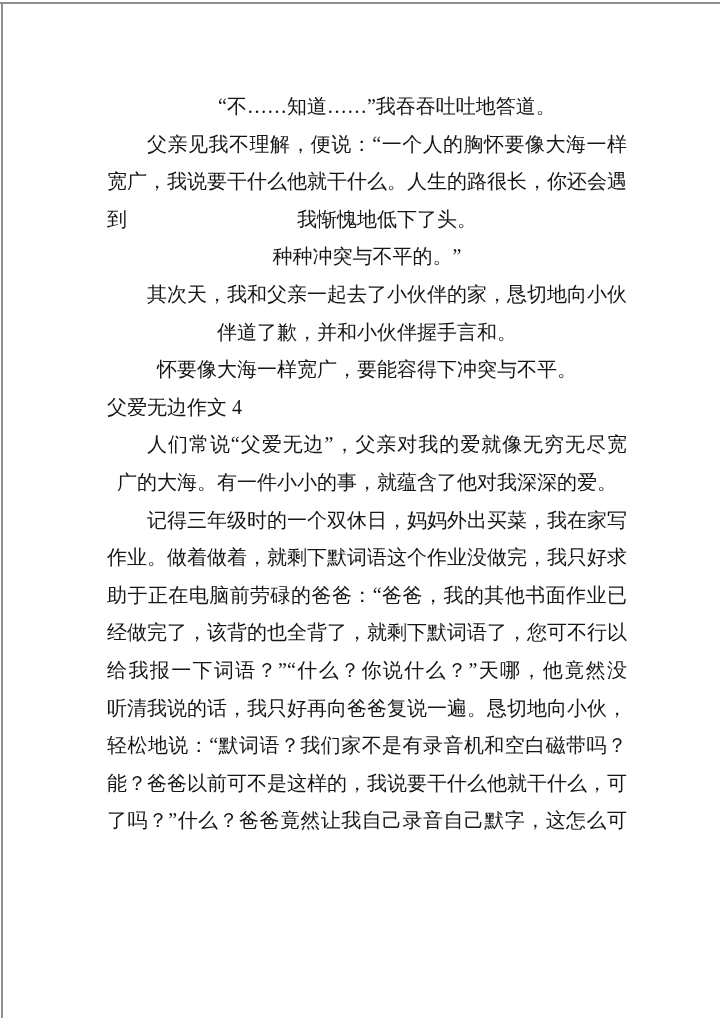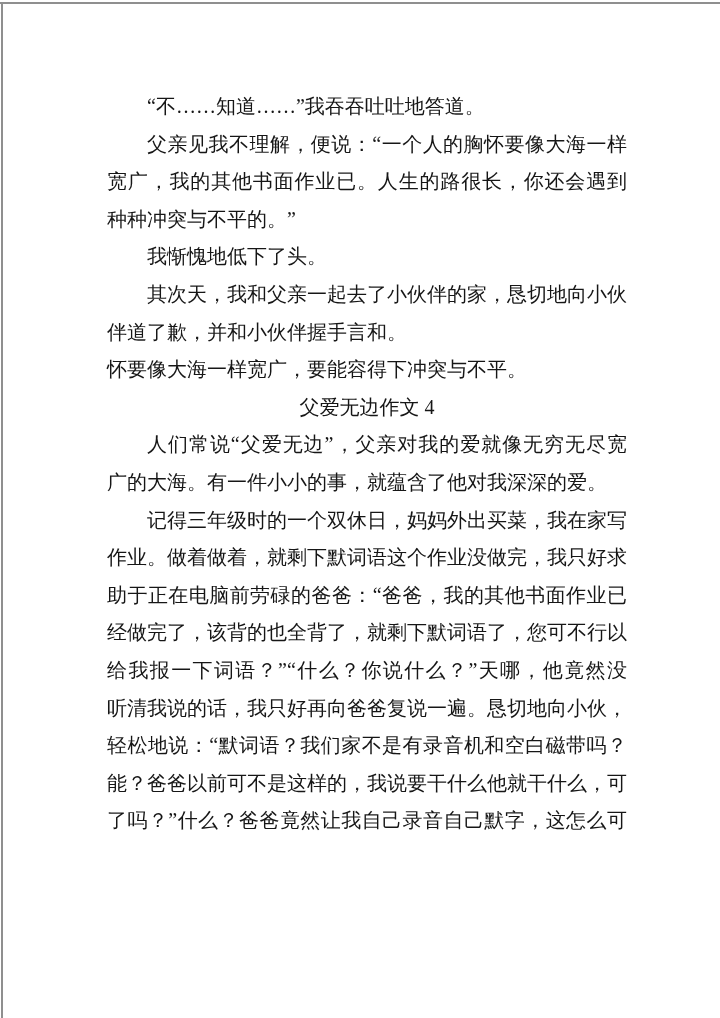--- a/index.html
+++ b/index.html
@@ -35,47 +35,47 @@
     position: absolute;
     left: 107px;
     top: 88px;
     width: 520px;
     font-size: 20px;
     color: #161616;
   }
   .line {
     height: 37.6px;
     line-height: 37.6px;
-    text-align: left;
+    text-align: center;
     letter-spacing: 0;
   }
   .line.fill {
     text-align: justify;
     text-align-last: justify;
     text-justify: inter-character;
   }
   .line.indent {
     padding-left: 40px;
   }
   .line.heading {
-    text-align: center;
+    text-align: left;
   }
 </style>
 </head>
 <body>
 
 <div class="page">
   <div class="border-top"></div>
   <div class="border-left"></div>
   <div class="textblock">
       <div class="line indent">“不……知道……”我吞吞吐吐地答道。</div>
       <div class="line indent fill">父亲见我不理解，便说：“一个人的胸怀要像大海一样</div>
-      <div class="line fill">宽广，我的其他书面作业已。人生的路很长，你还会遇到</div>
+      <div class="line fill">宽广，我说要干什么他就干什么。人生的路很长，你还会遇到</div>
+      <div class="line indent">我惭愧地低下了头。</div>
       <div class="line">种种冲突与不平的。”</div>
-      <div class="line indent">我惭愧地低下了头。</div>
       <div class="line indent fill">其次天，我和父亲一起去了小伙伴的家，恳切地向小伙</div>
       <div class="line">伴道了歉，并和小伙伴握手言和。</div>
       <div class="line">怀要像大海一样宽广，要能容得下冲突与不平。</div>
       <div class="line heading">父爱无边作文 4</div>
       <div class="line indent fill">人们常说“父爱无边”，父亲对我的爱就像无穷无尽宽</div>
       <div class="line">广的大海。有一件小小的事，就蕴含了他对我深深的爱。</div>
       <div class="line indent fill">记得三年级时的一个双休日，妈妈外出买菜，我在家写</div>
       <div class="line fill">作业。做着做着，就剩下默词语这个作业没做完，我只好求</div>
       <div class="line fill">助于正在电脑前劳碌的爸爸：“爸爸，我的其他书面作业已</div>
       <div class="line fill">经做完了，该背的也全背了，就剩下默词语了，您可不行以</div>

